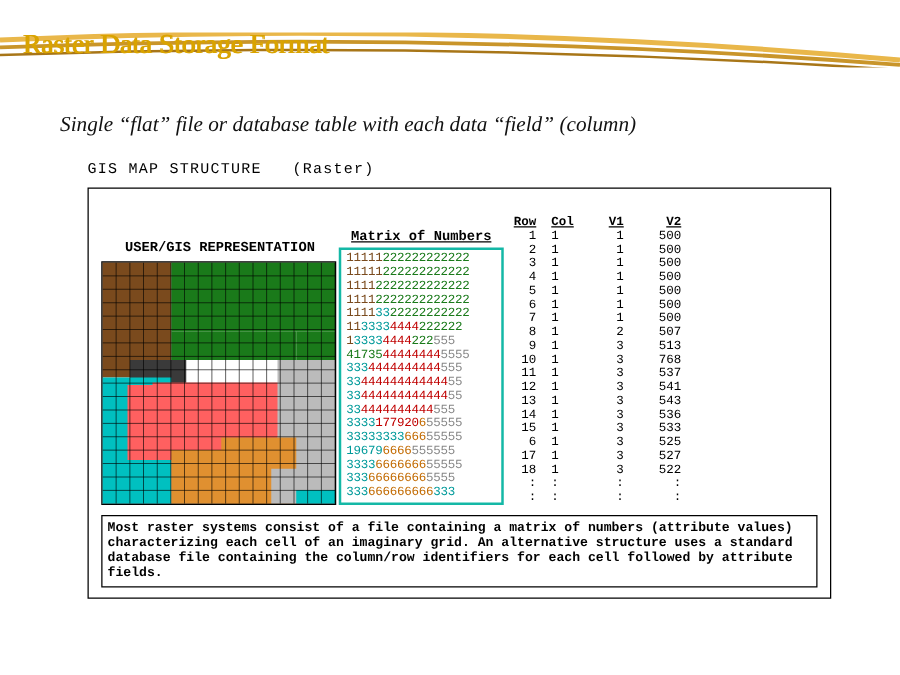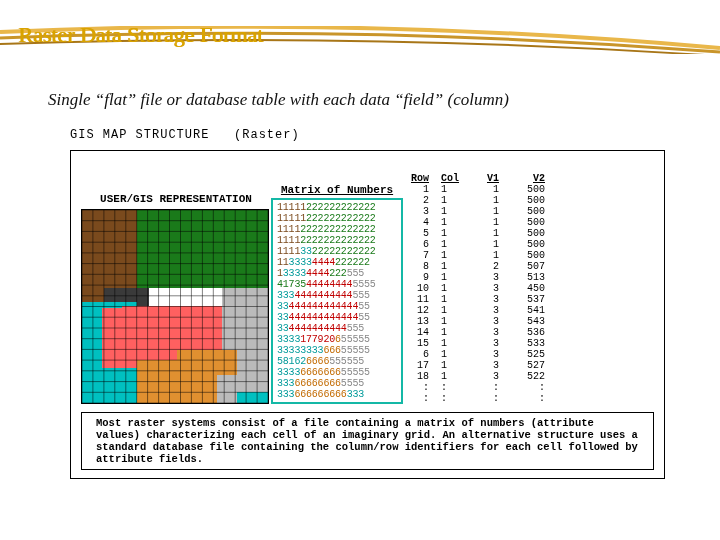--- a/index.html
+++ b/index.html
@@ -30,21 +30,21 @@
   .c6 { color: #c26a00; }
   .col-right { width: 190px; }
   .tbl { font-family: "Courier New", monospace; font-size: 10px; line-height: 11px; }
   .tbl-h { display: flex; font-weight: bold; margin-top: 16px; }
   .tbl-h span { text-decoration: underline; }
   .tbl-row { display: flex; }
   .tbl .cR { width: 32px; text-align: right; padding-right: 6px; }
   .tbl .cC { width: 38px; text-align: left; padding-left: 6px; }
   .tbl .cV1 { width: 32px; text-align: right; padding-right: 6px; }
   .tbl .cV2 { width: 40px; text-align: right; }
-  .caption { border: 1px solid #000; margin-top: 8px; padding: 4px 14px; font-family: "Courier New", monospace; font-weight: bold; font-size: 10.5px; line-height: 12px; }
+  .caption { border: 1px solid #000; margin-top: 8px; padding: 4px 4px; font-family: "Courier New", monospace; font-weight: bold; font-size: 10.5px; line-height: 12px; }
 </style>
 </head>
 <body>
 
 <div class="ribbon">
   <svg width="720" height="28">
     <path d="M0 6 Q360 -10 720 22" stroke="#e9b74a" stroke-width="4" fill="none"></path>
     <path d="M0 12 Q360 -2 720 26" stroke="#c9952a" stroke-width="3" fill="none"></path>
     <path d="M0 18 Q360 6 720 30" stroke="#a87618" stroke-width="2" fill="none"></path>
   </svg>
@@ -133,21 +133,21 @@
             <div class="l"><span class="c1">1111</span><span class="c3">33</span><span class="c2">22222222222</span></div>
             <div class="l"><span class="c1">11</span><span class="c3">3333</span><span class="c4">4444</span><span class="c2">222222</span></div>
             <div class="l"><span class="c1">1</span><span class="c3">3333</span><span class="c4">4444</span><span class="c2">222</span><span class="c5">555</span></div>
             <div class="l"><span class="c2">41735</span><span class="c4">44444444</span><span class="c5">5555</span></div>
             <div class="l"><span class="c3">333</span><span class="c4">4444444444</span><span class="c5">555</span></div>
             <div class="l"><span class="c3">33</span><span class="c4">444444444444</span><span class="c5">55</span></div>
             <div class="l"><span class="c3">33</span><span class="c4">444444444444</span><span class="c5">55</span></div>
             <div class="l"><span class="c3">33</span><span class="c4">4444444444</span><span class="c5">555</span></div>
             <div class="l"><span class="c3">3333</span><span class="c4">177920</span><span class="c6">6</span><span class="c5">55555</span></div>
             <div class="l"><span class="c3">33333333</span><span class="c6">666</span><span class="c5">55555</span></div>
-            <div class="l"><span class="c3">58162</span><span class="c6">6666</span><span class="c5">555555</span></div>
+            <div class="l"><span class="c3">19679</span><span class="c6">6666</span><span class="c5">555555</span></div>
             <div class="l"><span class="c3">3333</span><span class="c6">6666666</span><span class="c5">55555</span></div>
             <div class="l"><span class="c3">333</span><span class="c6">66666666</span><span class="c5">5555</span></div>
             <div class="l"><span class="c3">333</span><span class="c6">666666666</span><span class="c3">333</span></div>
           </div>
       </div>
 
       <div class="col-right">
         <div class="tbl">
           <div class="tbl-h">
             <span class="cR">Row</span>
@@ -207,21 +207,21 @@
               <div class="tbl-row">
                 <span class="cR">9</span>
                 <span class="cC">1</span>
                 <span class="cV1">3</span>
                 <span class="cV2">513</span>
               </div>
               <div class="tbl-row">
                 <span class="cR">10</span>
                 <span class="cC">1</span>
                 <span class="cV1">3</span>
-                <span class="cV2">450</span>
+                <span class="cV2">768</span>
               </div>
               <div class="tbl-row">
                 <span class="cR">11</span>
                 <span class="cC">1</span>
                 <span class="cV1">3</span>
                 <span class="cV2">537</span>
               </div>
               <div class="tbl-row">
                 <span class="cR">12</span>
                 <span class="cC">1</span>

